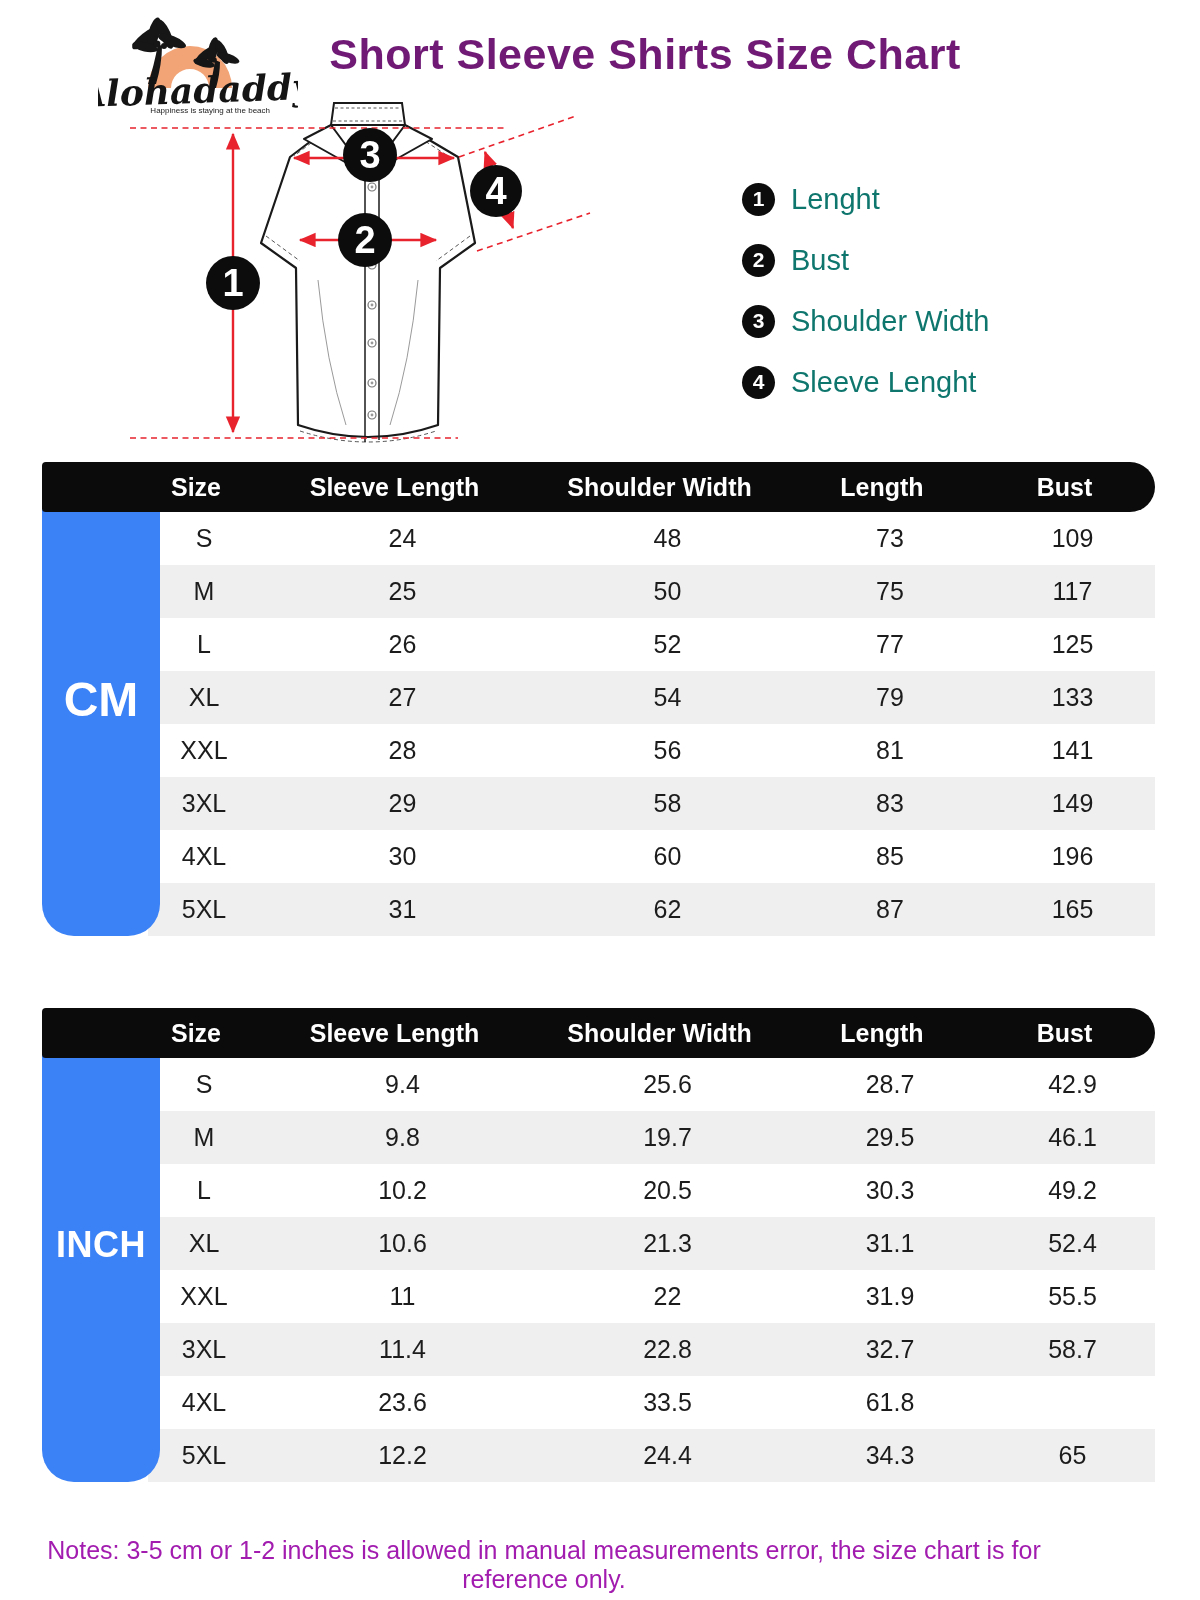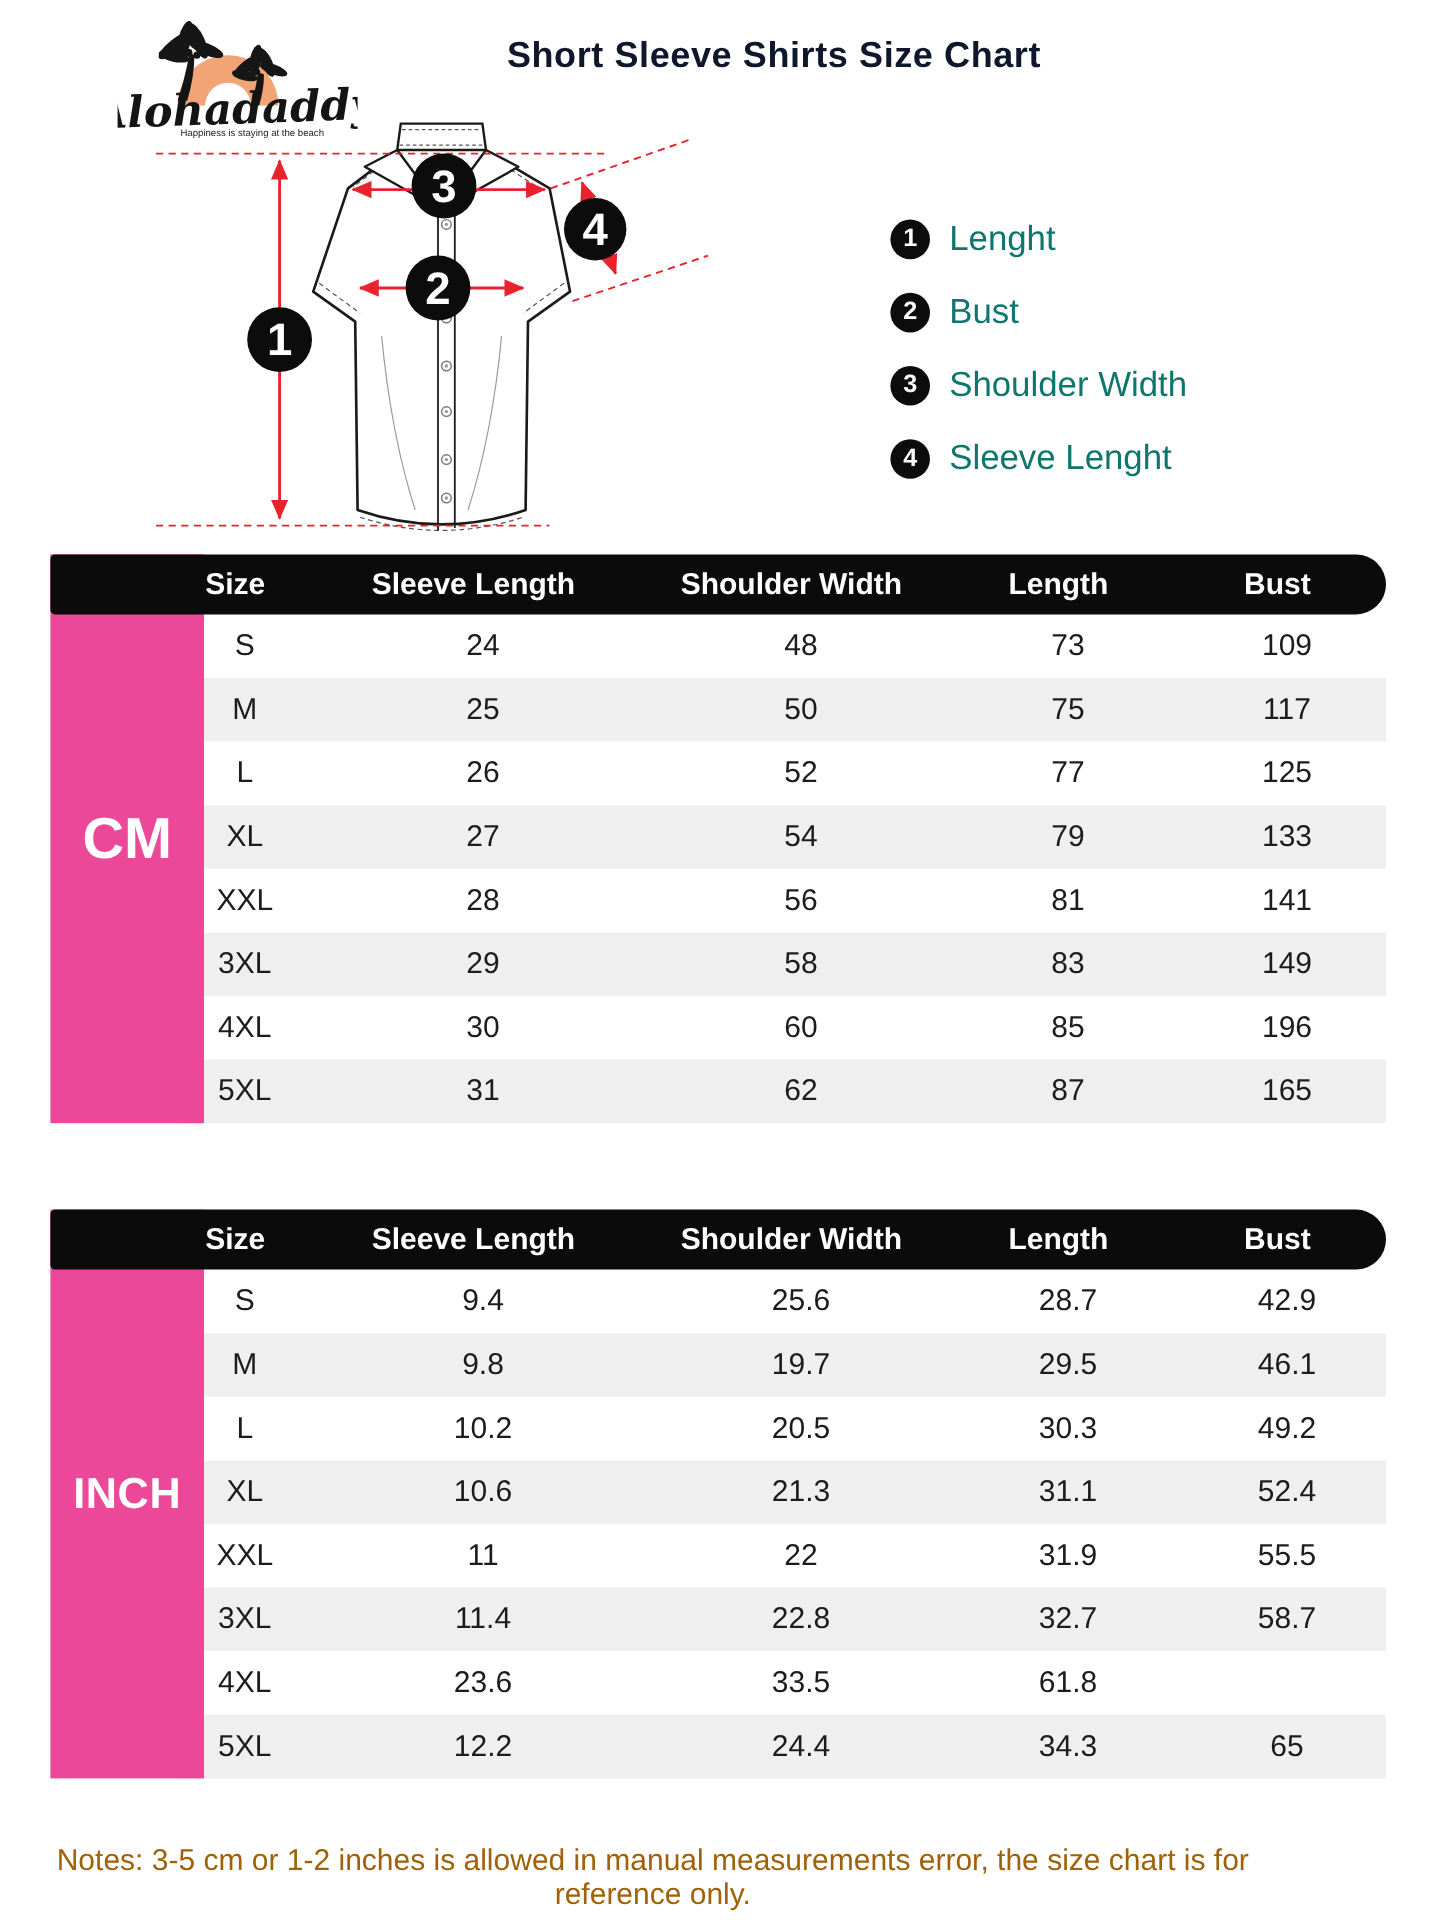--- a/index.html
+++ b/index.html
@@ -8,40 +8,41 @@
     background:#ffffff;
     font-family:"Liberation Sans", sans-serif;
     position:relative;
     overflow:hidden;
   }
   
   .logo { position:absolute; left:98px; top:8px; width:200px; height:108px; }
   
   .page-title {
     position:absolute; left:290px; top:30px; width:710px;
-    text-align:center; font-size:30px; font-weight:bold; color:#0f172a;
+    text-align:center; font-size:43px; font-weight:bold; color:#701a75;
     letter-spacing:0.5px;
   }
   
   .diagram { position:absolute; left:118px; top:95px; width:505px; height:360px; }
   
   .legend { position:absolute; left:742px; top:182px; }
   .legend-item { display:flex; align-items:center; height:34px; margin-bottom:27px; }
   .legend-num {
     width:33px; height:33px; border-radius:50%; background:#0c0c0c; color:#ffffff;
     font-weight:bold; font-size:21px; display:flex; align-items:center; justify-content:center;
     flex:0 0 33px;
   }
   .legend-label { margin-left:16px; font-size:29px; color:#0f766e; }
   
   .size-table { position:absolute; left:42px; width:1113px; }
   .side-label {
-    position:absolute; left:0; top:0; bottom:0; width:128px; background:#ec4899;
+    position:absolute; left:0; top:0; bottom:0; width:118px; background:#3b82f6;
     color:#ffffff; font-weight:bold; display:flex; align-items:center; justify-content:center;
     z-index:1;
+    border-radius:32px;
   }
   .side-label.cm   { font-size:48px; }
   .side-label.inch { font-size:36px; letter-spacing:0.5px; }
   .table-header {
     position:relative; z-index:2;
     height:50px; background:#0b0b0b;
     border-radius:4px 26px 26px 4px;
     display:grid; grid-template-columns:112px 285px 245px 200px 165px;
     padding-left:98px; box-sizing:content-box;
     align-items:center; text-align:center;
@@ -50,21 +51,21 @@
   .table-body { margin-left:106px; }
   .trow {
     display:grid; grid-template-columns:112px 285px 245px 200px 165px;
     height:53px; align-items:center; text-align:center;
     font-size:25px; color:#1c1c1c; background:#ffffff;
   }
   .trow:nth-child(even) { background:#efefef; }
   
   .notes {
     position:absolute; left:0; top:1536px; width:1088px;
-    text-align:center; font-size:25px; color:#a16207;
+    text-align:center; font-size:25px; color:#a21caf;
   }
 </style>
 </head>
 <body>
 
 <div class="logo">
   <svg width="200" height="108" viewBox="0 0 200 108">
 
     <path d="M 50,80 A 42,42 0 0 1 134,80 L 111,80 A 19,19 0 0 0 73,80 Z" fill="#f2a477"></path>
 

